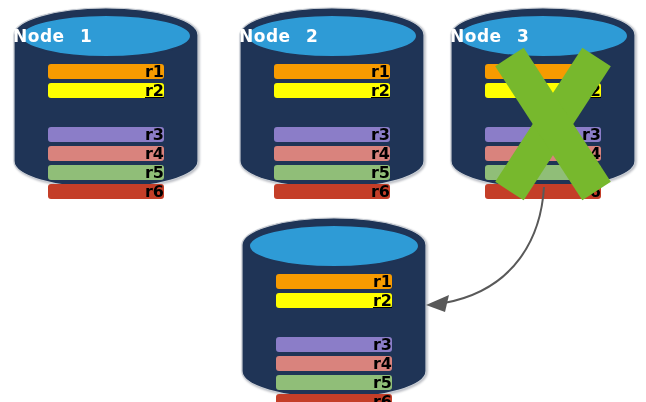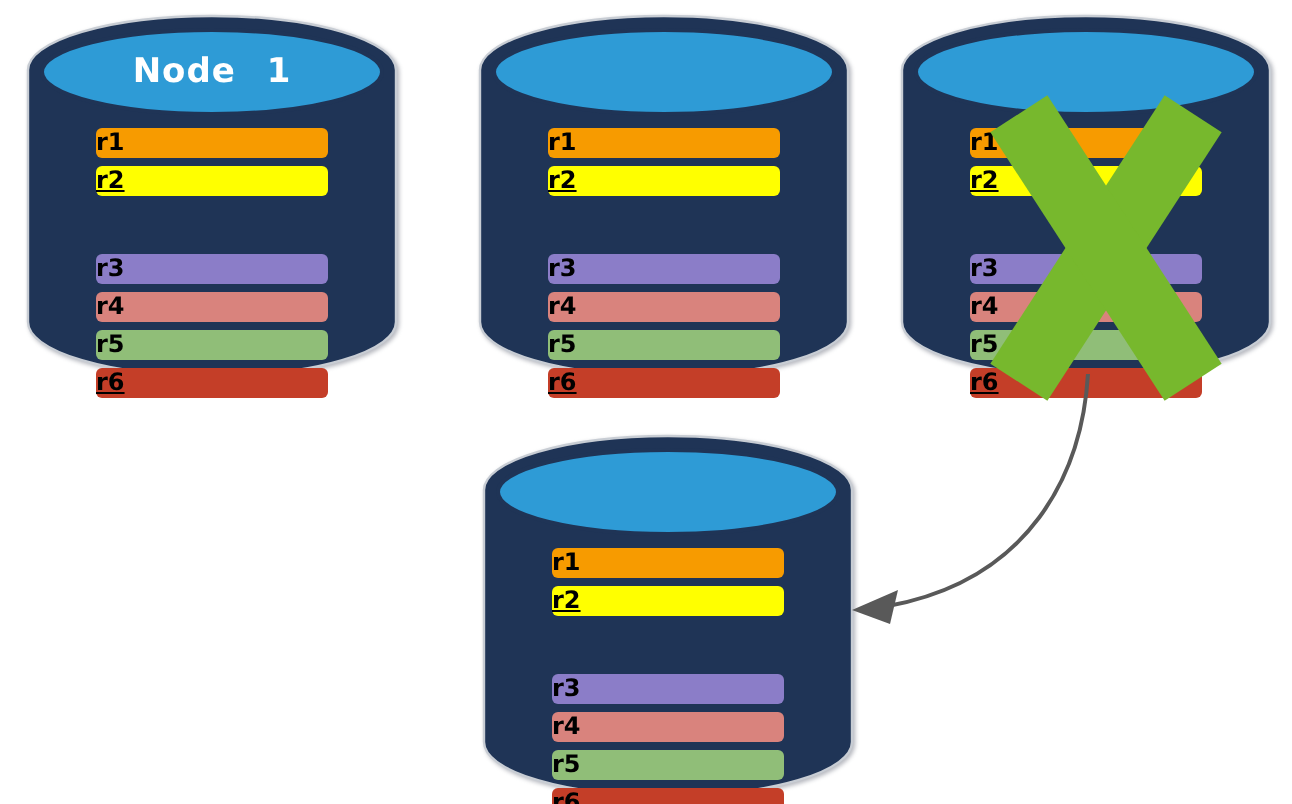--- a/index.html
+++ b/index.html
@@ -40,50 +40,49 @@
   .cyl-top {
     fill: var(--cylinder_top);
     stroke: var(--cylinder_body);
     stroke-width: 2;
   }
   .node-title {
     position: absolute;
     left: 0; right: 0; top: 13px;
     height: 34px;
     line-height: 34px;
-    text-align: center;
     color: var(--title_text);
     font-size: 17px;
     font-weight: bold;
     letter-spacing: 0.5px;
     word-spacing: 9px;
   }
   .rows {
     position: absolute;
     left: 35px; top: 58px;
     width: 116px;
     display: flex;
     flex-direction: column;
     gap: 4px;
   }
   .rowbar {
     height: 15px;
     line-height: 15px;
     border-radius: 3px;
-    text-align: left;
+    text-align: right;
     color: var(--row_text);
-    font-size: 12px;
+    font-size: 16px;
     font-weight: bold;
   }
   .c1 { background: var(--row_r1); }
   .c2 { background: var(--row_r2); text-decoration: underline; }
   .c3 { background: var(--row_r3); margin-top: 25px; }
   .c4 { background: var(--row_r4); }
   .c5 { background: var(--row_r5); }
-  .c6 { background: var(--row_r6); text-decoration: underline; }
+  .c6 { background: var(--row_r6); }
 
   .xmark {
     position: absolute;
     left: 40px; top: 42px;
     width: 126px; height: 152px;
     overflow: visible;
   }
   .xbar { fill: var(--x_mark); }
 
   #overlay {
@@ -117,35 +116,37 @@
       <div class="rowbar c5">r5</div>
       <div class="rowbar c6">r6</div>
     </div>
   </div>
 
   <div class="node" id="node2">
     <svg class="cyl" viewBox="0 0 186 184">
       <path class="cyl-body" d="M1,29 A92,27 0 0 1 185,29 L185,155 A92,27 0 0 1 1,155 Z"></path>
       <ellipse class="cyl-top" cx="93" cy="30" rx="85" ry="21"></ellipse>
     </svg>
+    <div class="node-title">Node 2</div>
     <div class="rows">
       <div class="rowbar c1">r1</div>
       <div class="rowbar c2">r2</div>
       <div class="rowbar c3">r3</div>
       <div class="rowbar c4">r4</div>
       <div class="rowbar c5">r5</div>
       <div class="rowbar c6">r6</div>
     </div>
   </div>
 
   <div class="node" id="node3">
     <svg class="cyl" viewBox="0 0 186 184">
       <path class="cyl-body" d="M1,29 A92,27 0 0 1 185,29 L185,155 A92,27 0 0 1 1,155 Z"></path>
       <ellipse class="cyl-top" cx="93" cy="30" rx="85" ry="21"></ellipse>
     </svg>
+    <div class="node-title">Node 3</div>
     <div class="rows">
       <div class="rowbar c1">r1</div>
       <div class="rowbar c2">r2</div>
       <div class="rowbar c3">r3</div>
       <div class="rowbar c4">r4</div>
       <div class="rowbar c5">r5</div>
       <div class="rowbar c6">r6</div>
     </div>
     <svg class="xmark" viewBox="0 0 126 152">
       <rect class="xbar" x="46" y="-4" width="34" height="160" transform="rotate(33 63 76)"></rect>

